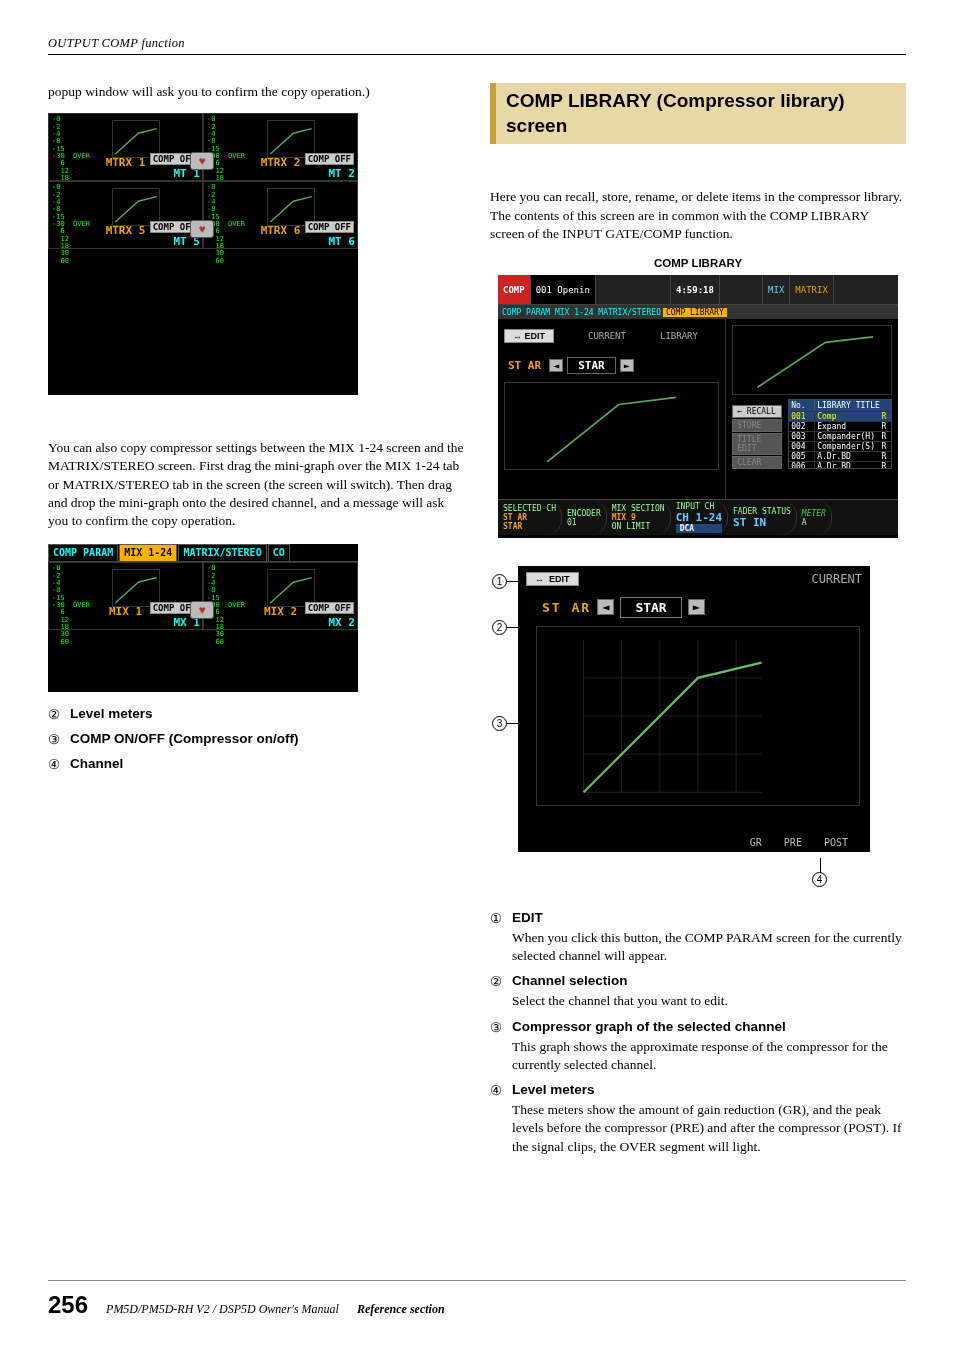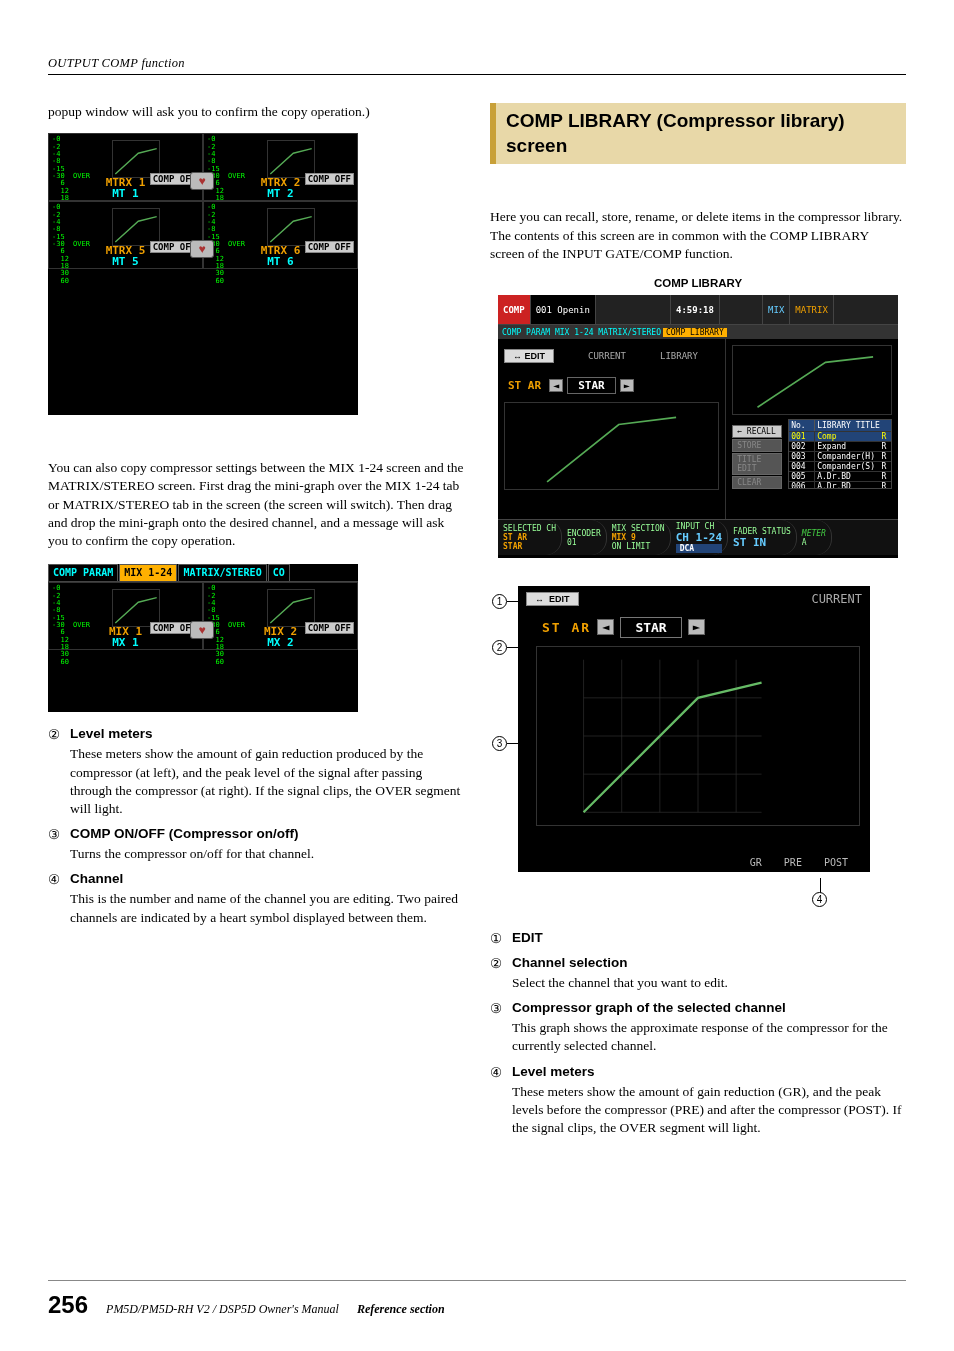--- a/index.html
+++ b/index.html
@@ -5,21 +5,21 @@
   * { margin: 0; padding: 0; box-sizing: border-box; }
   body {
     font-family: Georgia, 'Times New Roman', serif;
     background: #fff;
     width: 954px;
     height: 1351px;
     position: relative;
     color: #000;
   }
   .page {
-    padding: 56px 48px 40px 48px;
+    padding: 36px 48px 40px 48px;
   }
   .header-line {
     border-bottom: 1px solid #000;
     padding-bottom: 3px;
     margin-bottom: 28px;
     font-style: italic;
     font-size: 12.5px;
     letter-spacing: 0.3px;
   }
   .columns {
@@ -101,21 +101,21 @@
     width: 50%; height: 68px;
     border: 1px solid #333;
     position: relative;
     background: #000;
   }
   .cell-tag {
     position: absolute; bottom: 1px; left: 2px; right: 2px;
     text-align: center;
   }
   .cell-tag .t1 { display:block; font-family: monospace; font-size: 11px; font-weight:bold; color:#f0a000; text-shadow:1px 1px 0 #000; line-height:1;}
-  .cell-tag .t2 { display:block; font-family: monospace; font-size: 11px; font-weight:bold; color:#0ff; line-height:1;}
+  .cell-tag .t2 { display:block; font-family: monospace; font-size: 11px; font-weight:bold; color:#0ff; line-height:1;text-align:right;}
   .cell-badge {
     position:absolute; bottom:15px; right:3px;
     background:#ccc; color:#000; font-family:monospace; font-size:9px; font-weight:bold;
     padding:0 2px; border:1px solid #888;
   }
   .cell-levels {
     position:absolute; top:2px; left:3px;
     font-family:monospace; font-size:7px; color:#0f0; line-height:1.05;
   }
   .cell-graph {
@@ -346,31 +346,28 @@
               </div>
             </div>
           </div>
       </div>
 
       <div id="left-items">
           <div class="numbered-item">
             <span class="circled">②</span>
             <span class="item-head">Level meters</span>
           </div>
-          <div class="item-body">These meters show the amount of gain reduction produced by the compressor (at left), and the peak level of the signal after passing through the compressor (at right). If the signal clips, the OVER segment will light.</div>
           <div class="numbered-item">
             <span class="circled">③</span>
             <span class="item-head">COMP ON/OFF (Compressor on/off)</span>
           </div>
-          <div class="item-body">Turns the compressor on/off for that channel.</div>
           <div class="numbered-item">
             <span class="circled">④</span>
             <span class="item-head">Channel</span>
           </div>
-          <div class="item-body">This is the number and name of the channel you are editing. Two paired channels are indicated by a heart symbol displayed between them.</div>
         </div>
     </div>
 
     <div class="col">
       <div class="section-heading">COMP LIBRARY (Compressor library) screen</div>
       <p class="body-text-para">Here you can recall, store, rename, or delete items in the compressor library. The contents of this screen are in common with the COMP LIBRARY screen of the INPUT GATE/COMP function.</p>
 
       <div class="figure-label">COMP LIBRARY</div>
 
       <div class="shot shot-big">
@@ -545,20 +542,21 @@
             <span>POST</span>
           </div>
         </div>
       </div>
 
       <div id="right-items">
           <div class="numbered-item">
             <span class="circled">①</span>
             <span class="item-head">EDIT</span>
           </div>
+          <div class="item-body">When you click this button, the COMP PARAM screen for the currently selected channel will appear.</div>
           <div class="numbered-item">
             <span class="circled">②</span>
             <span class="item-head">Channel selection</span>
           </div>
           <div class="item-body">Select the channel that you want to edit.</div>
           <div class="numbered-item">
             <span class="circled">③</span>
             <span class="item-head">Compressor graph of the selected channel</span>
           </div>
           <div class="item-body">This graph shows the approximate response of the compressor for the currently selected channel.</div>

